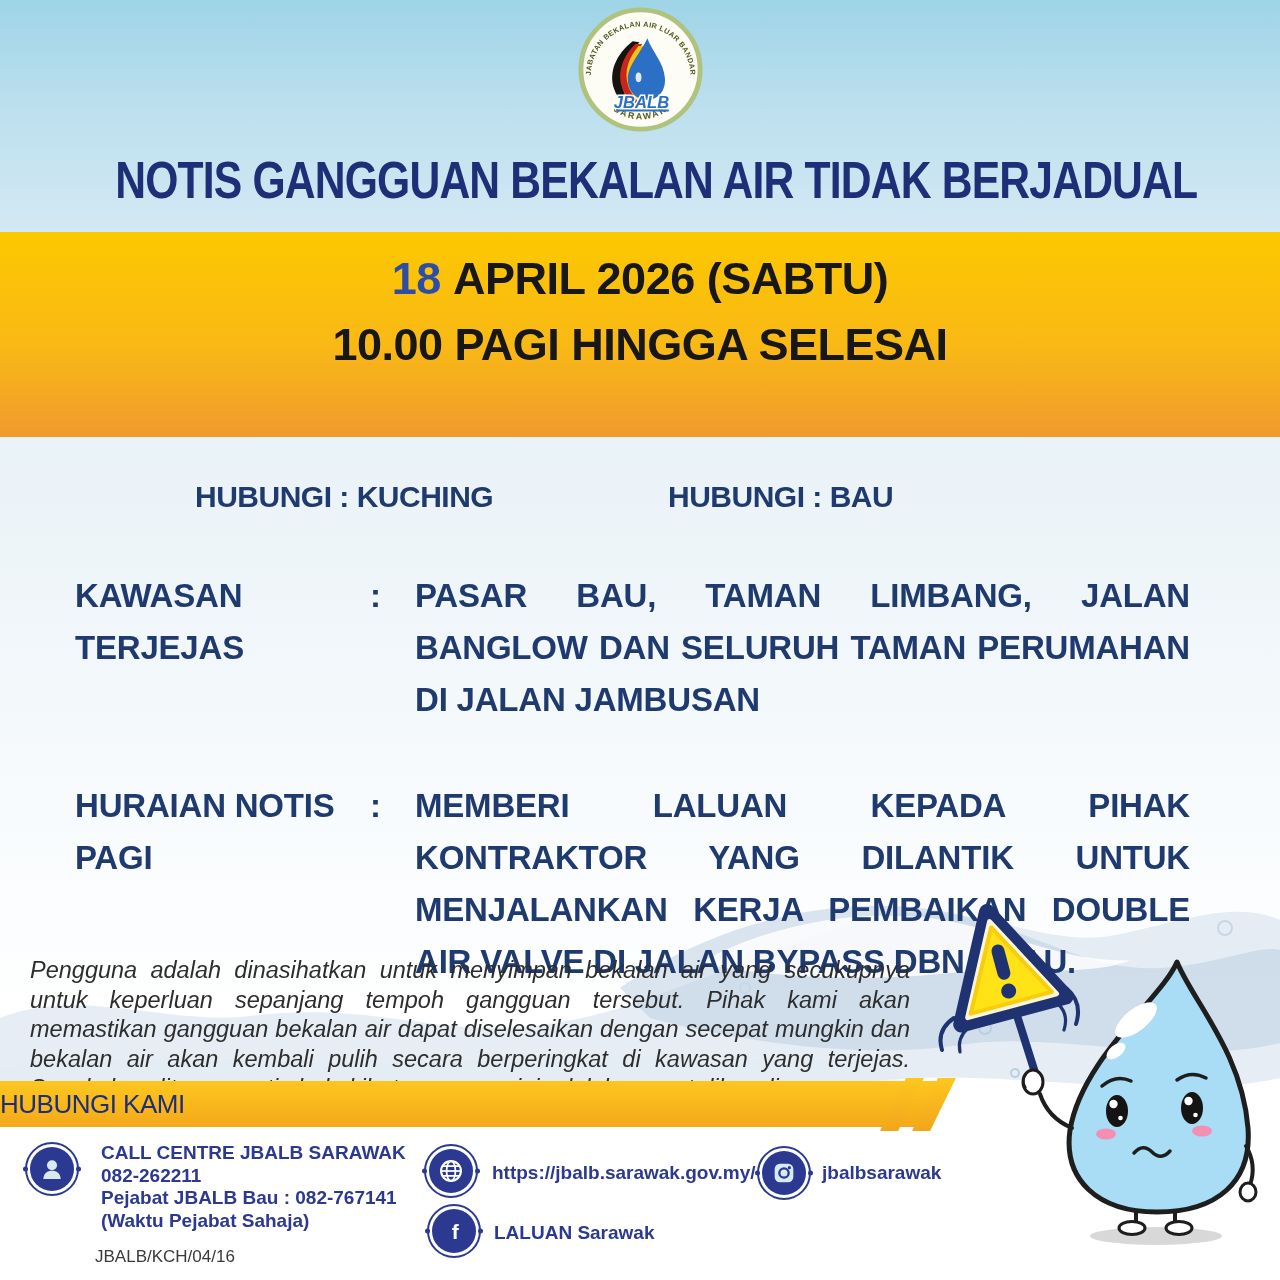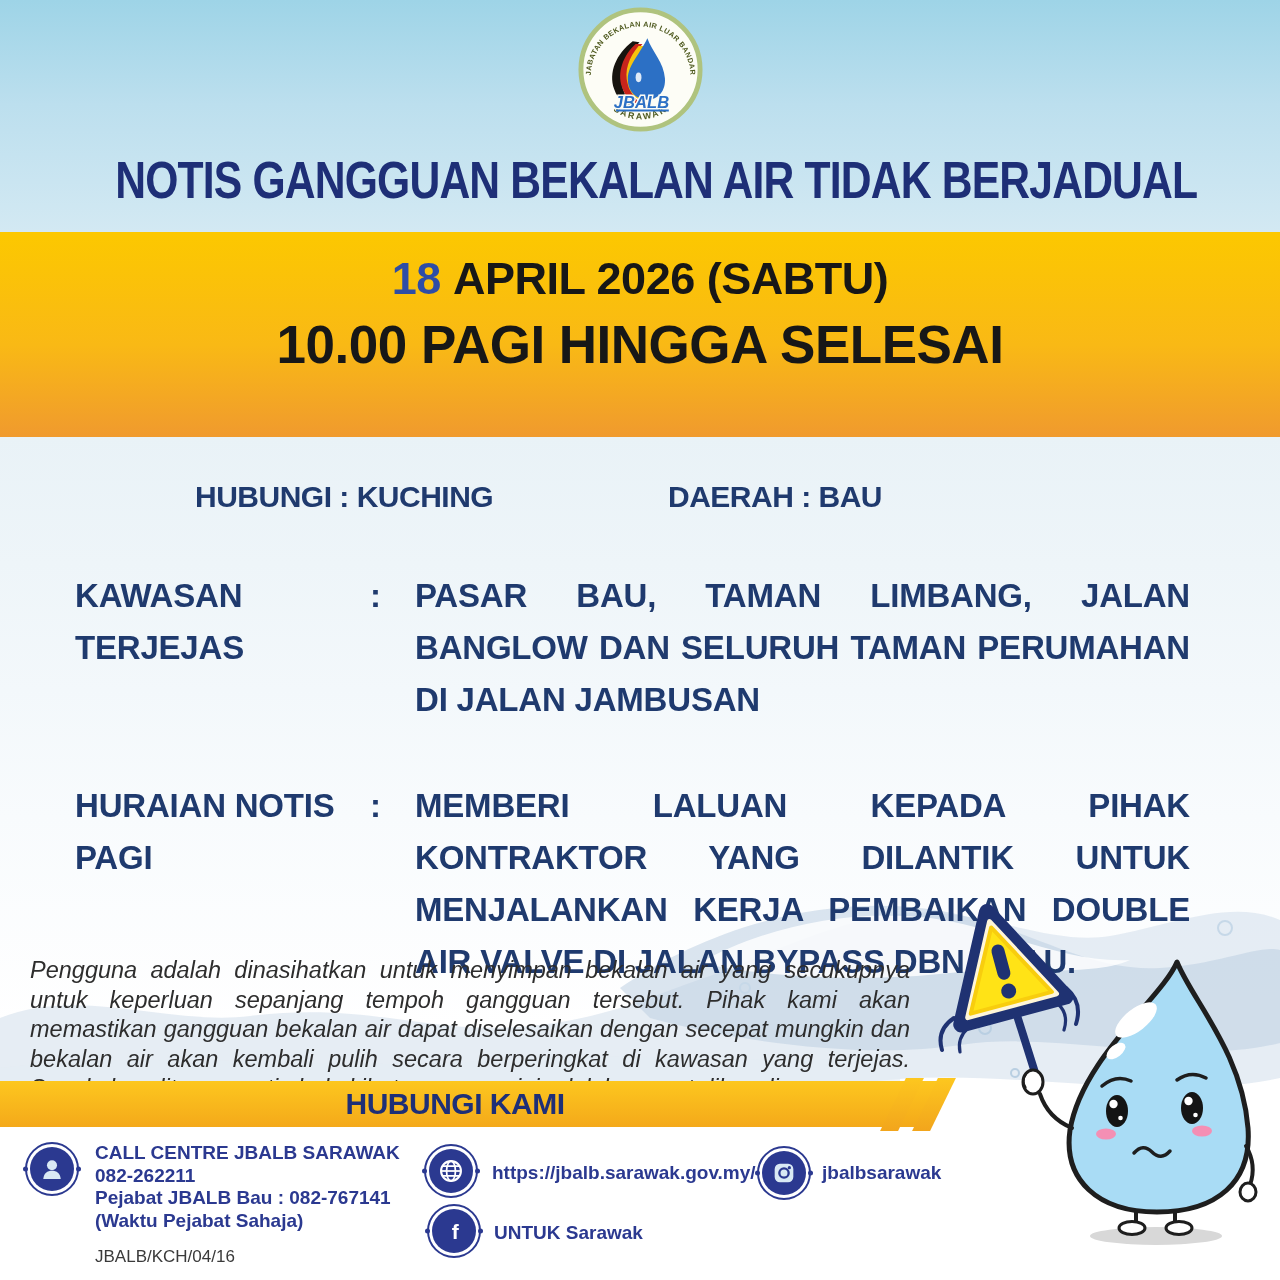--- a/index.html
+++ b/index.html
@@ -23,21 +23,21 @@
     position:absolute; left:0; top:232px; width:1280px; height:205px;
     background:linear-gradient(180deg,#FCC800 0%, #F9B915 55%, #F09A2E 100%);
     text-align:center; padding-top:18px;
   }
   .date-line{
     font-size:45px; font-weight:bold; color:#171717; letter-spacing:-0.5px; line-height:58px;
   }
   .date-line .d-hi{ color:#2E4DA6; }
   .date-line .d-rest{ margin-left:12px; }
   .time-line{
-    font-size:53px; font-weight:bold; color:#171717; letter-spacing:-0.5px; line-height:58px; margin-top:8px;
+    font-size:45px; font-weight:bold; color:#171717; letter-spacing:-0.5px; line-height:58px; margin-top:8px;
   }
   
   .body-zone{
     position:absolute; left:0; top:437px; width:1280px; height:843px;
     background:linear-gradient(180deg,#E9F2F7 0%, #F8FBFD 45%, #FFFFFF 70%);
   }
   .loc-row{ position:absolute; left:0; top:480px; width:1280px; height:40px; }
   .loc-bahagian{ position:absolute; left:195px; top:0; font-size:30px; font-weight:bold; color:#1F3A6E; letter-spacing:-0.5px;}
   .loc-daerah{ position:absolute; left:668px; top:0; font-size:30px; font-weight:bold; color:#1F3A6E; letter-spacing:-0.5px;}
   .details{ position:absolute; left:75px; top:570px; width:1115px; z-index:2;}
@@ -52,22 +52,22 @@
     position:absolute; left:30px; top:956px; width:880px; z-index:2;
     font-size:23.5px; font-style:italic; color:#2D2D2D; line-height:29.5px; text-align:justify;
   }
   
   .contact-bar{
     position:absolute; left:0; top:1081px; width:945px; height:46px; z-index:3;
     background:linear-gradient(180deg,#FDC71F,#F4A91A);
     clip-path:polygon(0 0, 945px 0, 918px 46px, 0 46px);
   }
   .contact-bar .bar-text{
-    display:block; width:910px; text-align:center; line-height:46px;
-    font-size:30px; font-weight:bold; color:#1E2F77; letter-spacing:-0.5px;
+    display:block; width:910px; text-align:left; line-height:46px;
+    font-size:26px; font-weight:normal; color:#1E2F77; letter-spacing:-0.5px;
   }
   .bar-stripe{
     position:absolute; top:1078px; width:18px; height:53px; z-index:3;
     background:linear-gradient(180deg,#FDC71F,#F2A51C); transform:skewX(-26deg);
   }
   .stripe-1{ left:893px; } .stripe-2{ left:925px; }
   
   .ficon{
     position:absolute; width:54px; height:54px; border:2px solid #2B3990; border-radius:50%;
     display:flex; align-items:center; justify-content:center; z-index:3; background:#fff;
@@ -75,21 +75,21 @@
   .ficon::before, .ficon::after{
     content:""; position:absolute; width:5px; height:5px; background:#2B3990; border-radius:50%; top:50%;
     transform:translateY(-50%);
   }
   .ficon::before{ left:-4px; } .ficon::after{ right:-4px; }
   .ficon-core{
     width:44px; height:44px; background:#2B3990; border-radius:50%;
     display:flex; align-items:center; justify-content:center;
   }
   .ftext{ position:absolute; font-weight:bold; color:#2B3990; z-index:3; font-size:19px; }
-  .cc-lines{ line-height:22.5px; }
+  .cc-lines{ line-height:22.5px;margin-left:6px; }
   .reference{
     position:absolute; left:95px; top:1247px; font-size:17px; color:#3A3A3A; z-index:3;
   }
   svg text{ font-family:"Liberation Sans", sans-serif; }
 </style>
 </head>
 <body>
 
 <div id="poster">
 
@@ -121,21 +121,21 @@
     <div class="date-line">
       <span class="d-hi">18</span><span class="d-rest">APRIL 2026 (SABTU)</span>
     </div>
     <div class="time-line">10.00 PAGI HINGGA SELESAI</div>
   </div>
 
   <div class="body-zone"></div>
 
   <div class="loc-row">
     <span class="loc-bahagian">HUBUNGI : KUCHING</span>
-    <span class="loc-daerah">DAERAH : BAU</span>
+    <span class="loc-daerah">HUBUNGI : BAU</span>
   </div>
 
   <div class="details">
     <div class="detail-row">
       <div class="detail-label">KAWASAN TERJEJAS</div>
       <div class="detail-colon">:</div>
       <div class="detail-value">PASAR BAU, TAMAN LIMBANG, JALAN BANGLOW DAN SELURUH TAMAN PERUMAHAN DI JALAN JAMBUSAN</div>
     </div>
     <div class="detail-row">
       <div class="detail-label">HURAIAN NOTIS PAGI</div>
@@ -241,21 +241,21 @@
   </div>
   <div class="ftext" style="left:492px;top:1162px;">https://jbalb.sarawak.gov.my/</div>
 
   <div class="ficon" style="left:427px;top:1204px;">
     <span class="ficon-core">
       <svg viewBox="0 0 24 24" width="28" height="28">
         <text x="13" y="19" font-size="18" font-weight="bold" fill="#fff" text-anchor="middle">f</text>
       </svg>
     </span>
   </div>
-  <div class="ftext" style="left:494px;top:1222px;">UNTUK Sarawak</div>
+  <div class="ftext" style="left:494px;top:1222px;">LALUAN Sarawak</div>
 
   <div class="ficon" style="left:757px;top:1146px;">
     <span class="ficon-core">
       <svg viewBox="0 0 24 24" width="28" height="28">
         <rect x="4" y="4" width="16" height="16" rx="4.5" fill="#D9E9F4"></rect>
         <circle cx="12" cy="12" r="4" fill="none" stroke="#2B3990" stroke-width="2"></circle>
         <circle cx="16.6" cy="7.4" r="1.4" fill="#2B3990"></circle>
       </svg>
     </span>
   </div>

